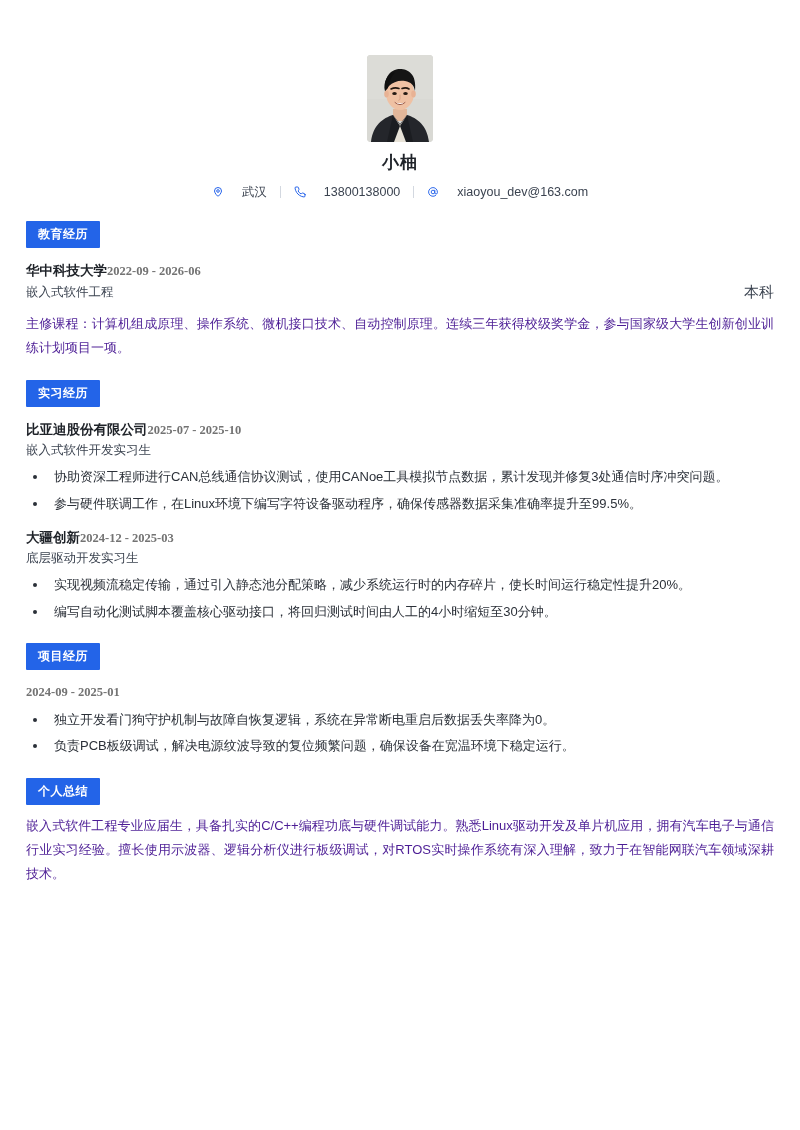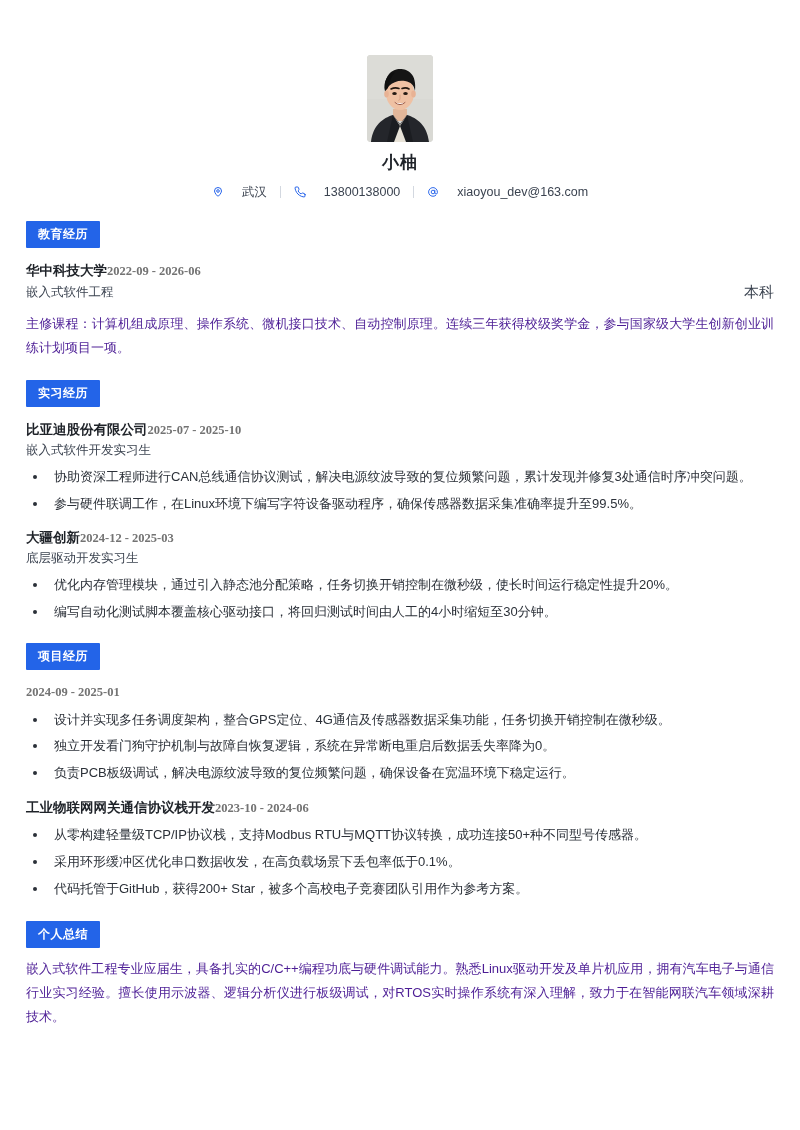--- a/index.html
+++ b/index.html
@@ -260,65 +260,53 @@
 
     <div class="entry">
       <div class="entry-head">
         <div class="entry-title">比亚迪股份有限公司</div>
         <div class="entry-date">2025-07 - 2025-10</div>
       </div>
       <div class="entry-sub">
         <div class="entry-subtitle">嵌入式软件开发实习生</div>
       </div>
       <ul class="bullets">
-        <li>协助资深工程师进行CAN总线通信协议测试，解决电源纹波导致的复位频繁问题，累计发现并修复3处通信时序冲突问题。</li>
+        <li>协助资深工程师进行CAN总线通信协议测试，使用CANoe工具模拟节点数据，累计发现并修复3处通信时序冲突问题。</li>
         <li>参与硬件联调工作，在Linux环境下编写字符设备驱动程序，确保传感器数据采集准确率提升至99.5%。</li>
       </ul>
     </div>
 
     <div class="entry">
       <div class="entry-head">
         <div class="entry-title">大疆创新</div>
         <div class="entry-date">2024-12 - 2025-03</div>
       </div>
       <div class="entry-sub">
         <div class="entry-subtitle">底层驱动开发实习生</div>
       </div>
       <ul class="bullets">
-        <li>优化内存管理模块，通过引入静态池分配策略，任务切换开销控制在微秒级，使长时间运行稳定性提升20%。</li>
+        <li>实现视频流稳定传输，通过引入静态池分配策略，减少系统运行时的内存碎片，使长时间运行稳定性提升20%。</li>
         <li>编写自动化测试脚本覆盖核心驱动接口，将回归测试时间由人工的4小时缩短至30分钟。</li>
       </ul>
     </div>
   </div>
 
   <div class="section">
     <span class="section-badge">项目经历</span>
 
     <div class="entry">
       <div class="entry-head">
         <div class="entry-date">2024-09 - 2025-01</div>
       </div>
       <ul class="bullets">
-        <li>设计并实现多任务调度架构，整合GPS定位、4G通信及传感器数据采集功能，任务切换开销控制在微秒级。</li>
         <li>独立开发看门狗守护机制与故障自恢复逻辑，系统在异常断电重启后数据丢失率降为0。</li>
         <li>负责PCB板级调试，解决电源纹波导致的复位频繁问题，确保设备在宽温环境下稳定运行。</li>
       </ul>
     </div>
 
-    <div class="entry">
-      <div class="entry-head">
-        <div class="entry-title">工业物联网网关通信协议栈开发</div>
-        <div class="entry-date">2023-10 - 2024-06</div>
-      </div>
-      <ul class="bullets">
-        <li>从零构建轻量级TCP/IP协议栈，支持Modbus RTU与MQTT协议转换，成功连接50+种不同型号传感器。</li>
-        <li>采用环形缓冲区优化串口数据收发，在高负载场景下丢包率低于0.1%。</li>
-        <li>代码托管于GitHub，获得200+ Star，被多个高校电子竞赛团队引用作为参考方案。</li>
-      </ul>
-    </div>
   </div>
 
   <div class="section">
     <span class="section-badge">个人总结</span>
     <div class="para">嵌入式软件工程专业应届生，具备扎实的C/C++编程功底与硬件调试能力。熟悉Linux驱动开发及单片机应用，拥有汽车电子与通信行业实习经验。擅长使用示波器、逻辑分析仪进行板级调试，对RTOS实时操作系统有深入理解，致力于在智能网联汽车领域深耕技术。</div>
   </div>
 
 </div>
 
 </body></html>

